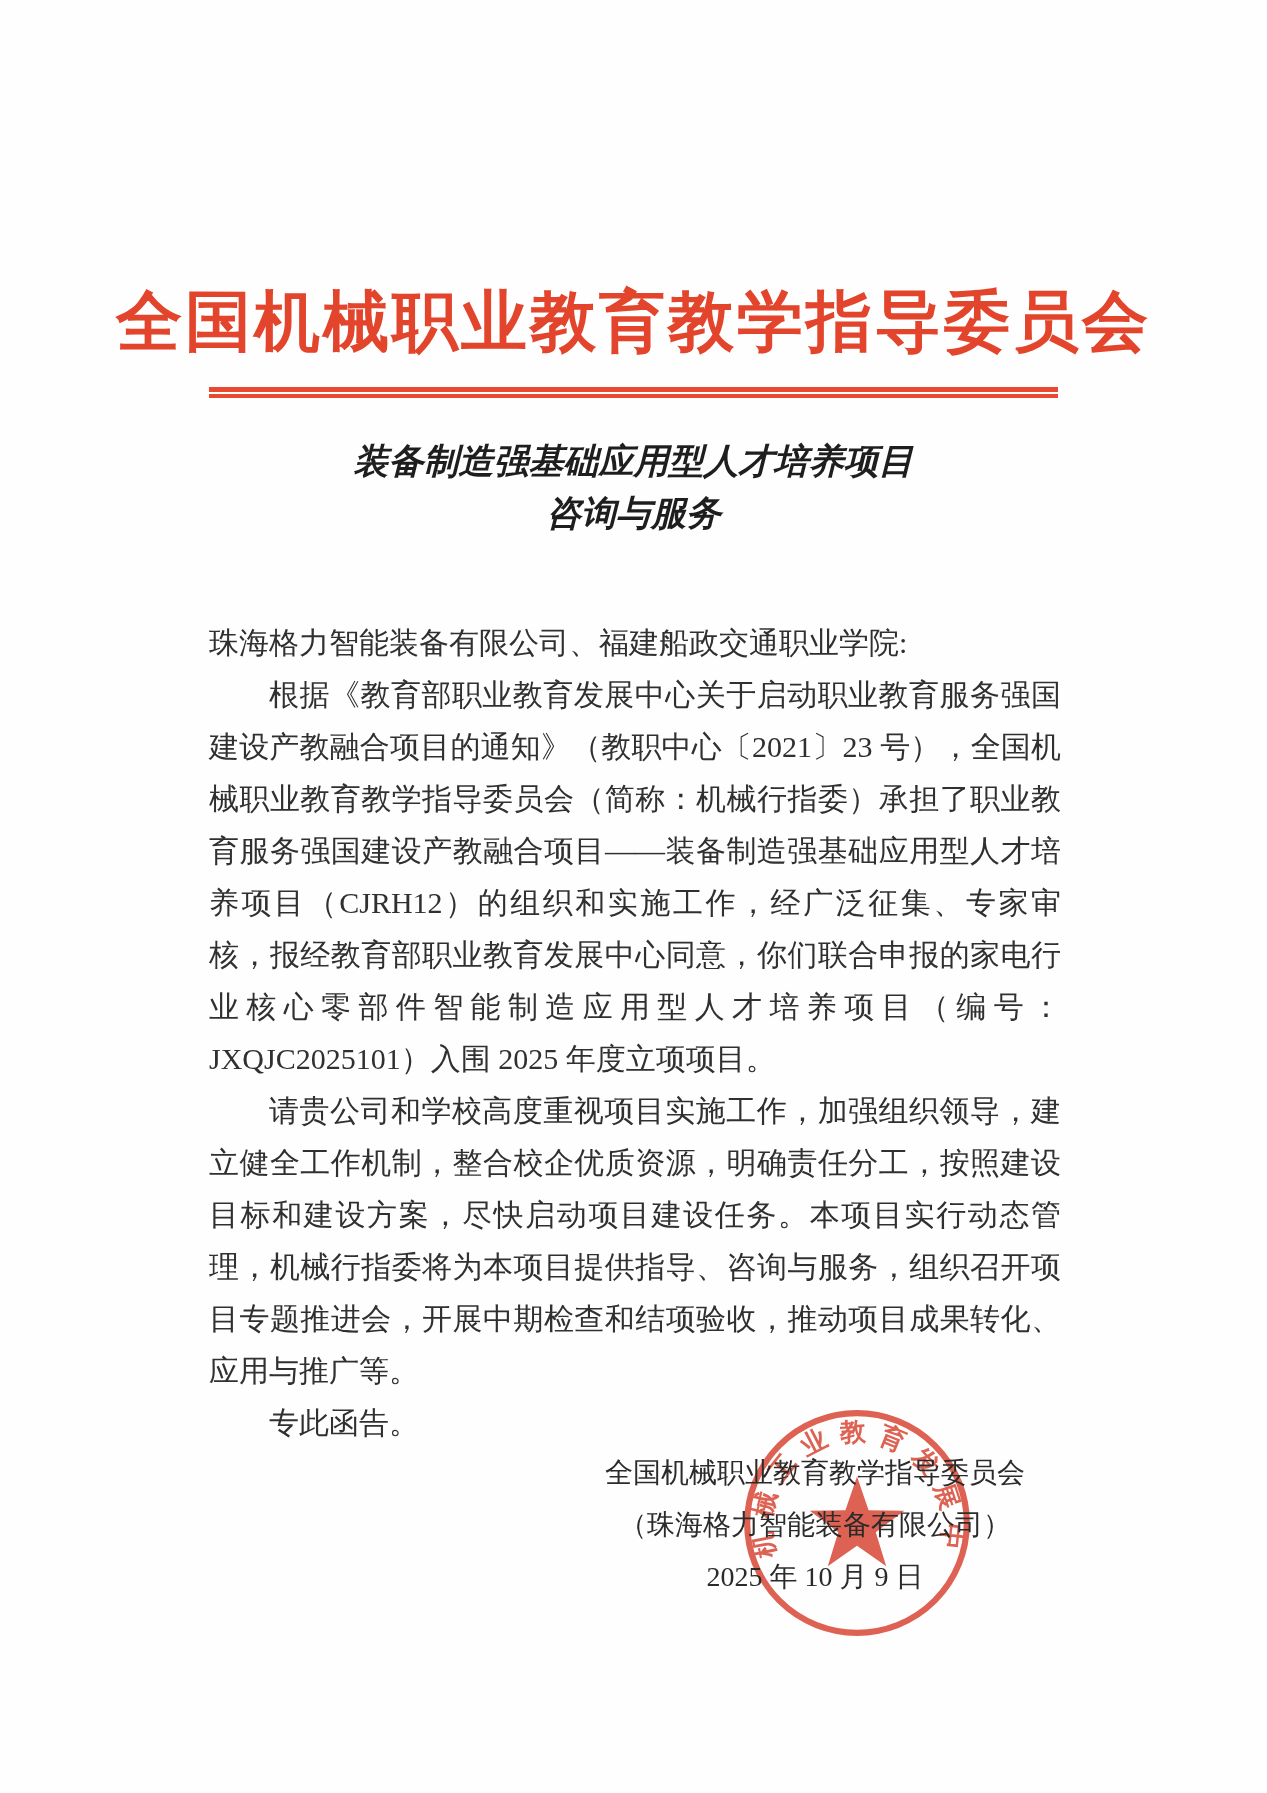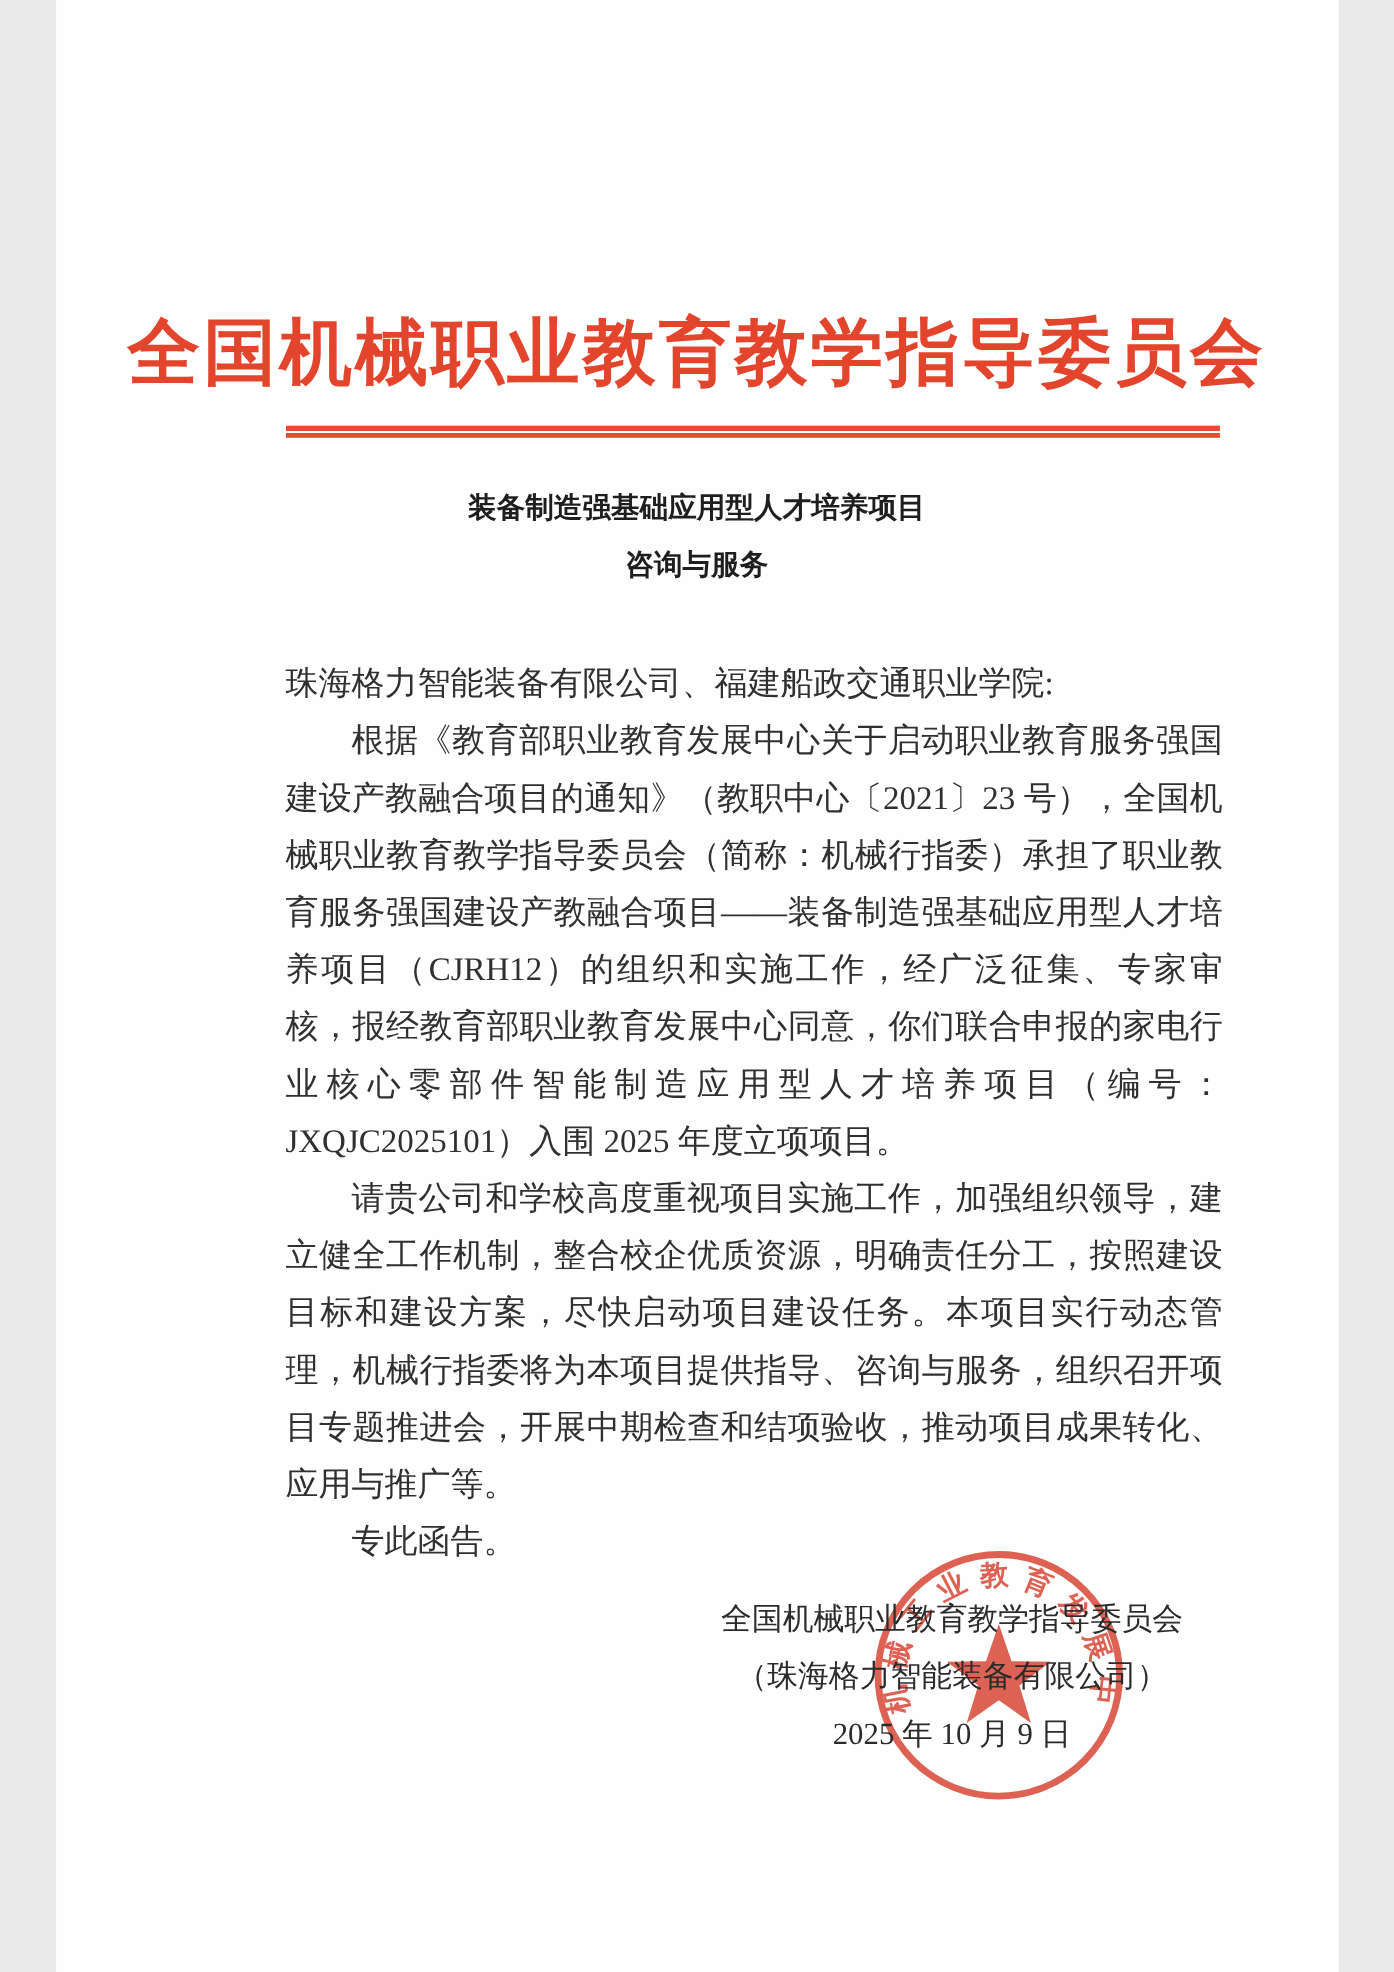--- a/index.html
+++ b/index.html
@@ -1,18 +1,18 @@
 <!DOCTYPE html>
 <html><head>
 <meta charset="utf-8">
 <style>
   html,body{margin:0;padding:0;background:#e9e9e9;}
   .page{
     position:relative;
-    width:1166px;height:1793px;
+    width:1267px;height:1793px;
     margin:0 auto;
     background:#fefefe;
     font-family:"Liberation Serif","DejaVu Serif",serif;
     overflow:hidden;
   }
   
   .letterhead{
     position:absolute;top:284px;left:0;width:100%;
     text-align:center;
     color:#e2452c;
@@ -26,25 +26,25 @@
     position:absolute;top:387px;left:209px;width:849px;height:11px;
     background:linear-gradient(to bottom,
       #e8492f 0%, #e8492f 42%,
       #ffffff 42%, #ffffff 60%,
       #e8492f 60%, #e8492f 100%);
   }
   
   .doc-title{
     position:absolute;top:436px;left:0;width:100%;
     text-align:center;color:#1e1e1e;
-    font-weight:bold;font-size:26px;line-height:52px;
+    font-weight:bold;font-size:35px;line-height:52px;font-style:italic;
   }
   
   .body-text{
-    position:absolute;top:596px;left:209px;width:852px;
+    position:absolute;top:617px;left:209px;width:852px;
     color:#303030;font-size:30px;line-height:52px;
     text-align:justify;
   }
   .body-text p{margin:0;text-indent:2em;}
   .body-text p.recipient{text-indent:0;}
   
   .signature{
     position:absolute;top:1447px;left:560px;width:510px;
     text-align:center;color:#2b2b2b;
     font-size:28px;line-height:52px;

